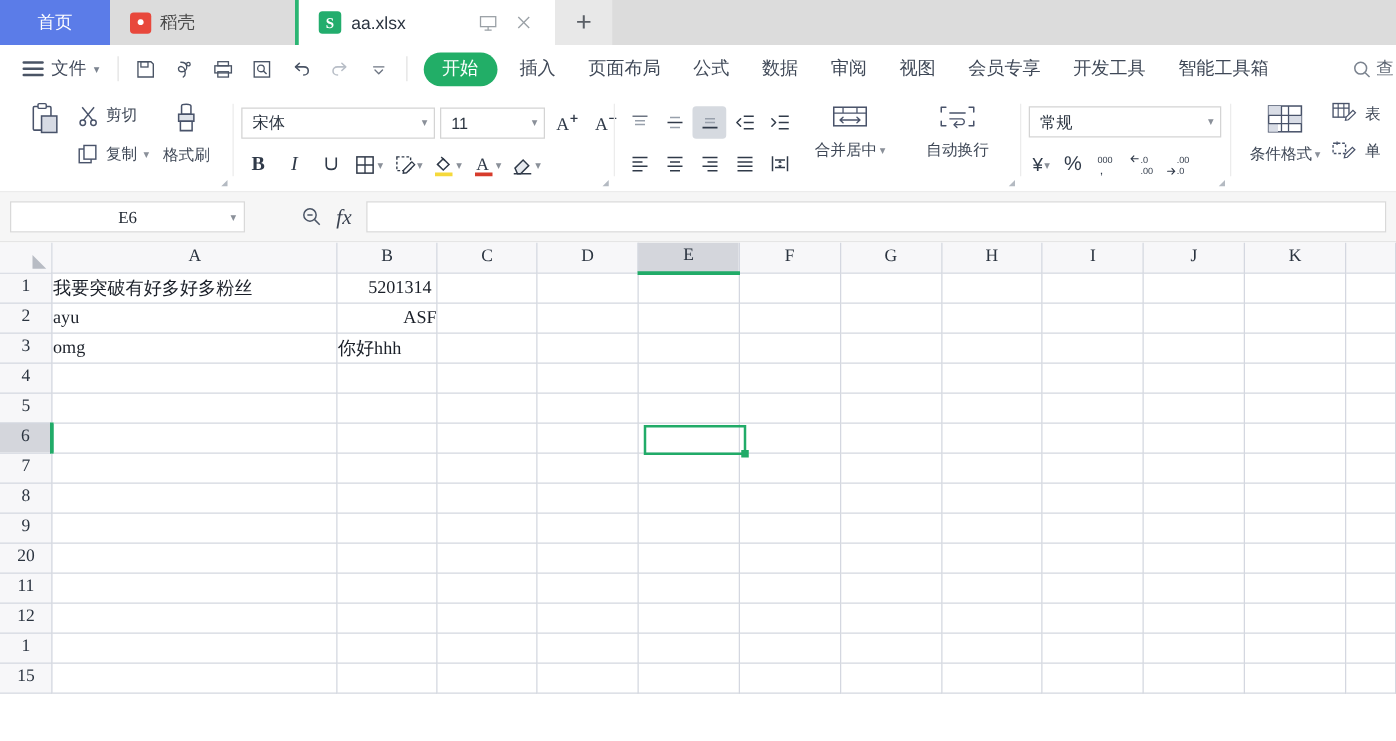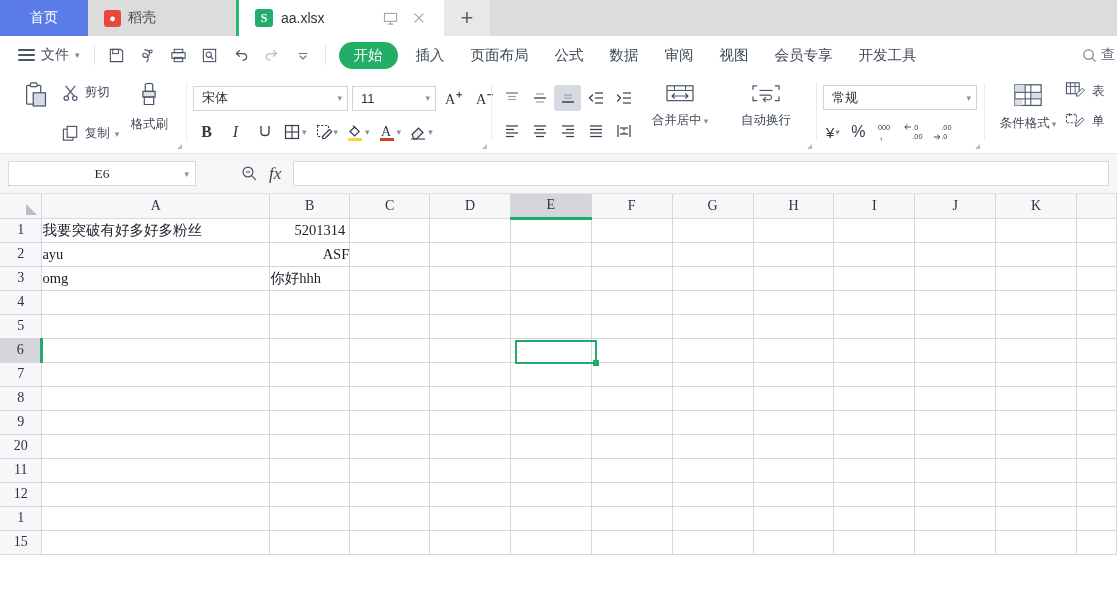--- a/index.html
+++ b/index.html
@@ -147,21 +147,21 @@
     width: 0; height: 0;
     border-left: 5px solid transparent;
     border-bottom: 5px solid #b4bac2;
   }
   .bigbtn {
     display: flex; flex-direction: column; align-items: center;
     width: 54px; padding-top: 4px;
     font-size: 12.5px; color: #3f4857;
   }
   .bigbtn .lbl { margin-top: 3px; white-space: nowrap; display:flex; align-items:center; gap:2px;}
-  .smallcol { display: flex; flex-direction: column; gap: 22px; padding-top: 6px; }
+  .smallcol { display: flex; flex-direction: column; gap: 12px; padding-top: 6px; }
   .smallbtn {
     display: flex; align-items: center; gap: 5px;
     font-size: 12.5px; color: #3f4857;
     white-space: nowrap;
   }
   .fontrow1 { display: flex; align-items: center; gap: 4px; padding-top: 8px; }
   .fontrow2 { display: flex; align-items: center; gap: 2px; padding-top: 8px; }
   .selbox {
     border: 1px solid #d4d4d4;
     height: 25px; background: #fff;
@@ -397,20 +397,21 @@
   <div class="mdiv"></div>
   <div class="ribbon-tab active">开始</div>
   <div class="ribbon-tab">插入</div>
   <div class="ribbon-tab">页面布局</div>
   <div class="ribbon-tab">公式</div>
   <div class="ribbon-tab">数据</div>
   <div class="ribbon-tab">审阅</div>
   <div class="ribbon-tab">视图</div>
   <div class="ribbon-tab">会员专享</div>
   <div class="ribbon-tab">开发工具</div>
+  <div class="ribbon-tab">智能工具箱</div>
   <div class="menu-search">
     <span class="ic">
       <svg width="17" height="17" viewBox="0 0 18 18">
           <circle cx="8" cy="8" r="5" fill="none" stroke="#7b838f" stroke-width="1.3"></circle>
           <line x1="11.8" y1="11.8" x2="15.5" y2="15.5" stroke="#7b838f" stroke-width="1.3"></line>
         </svg>
     </span>
     <span>查</span>
   </div>
 </div>

